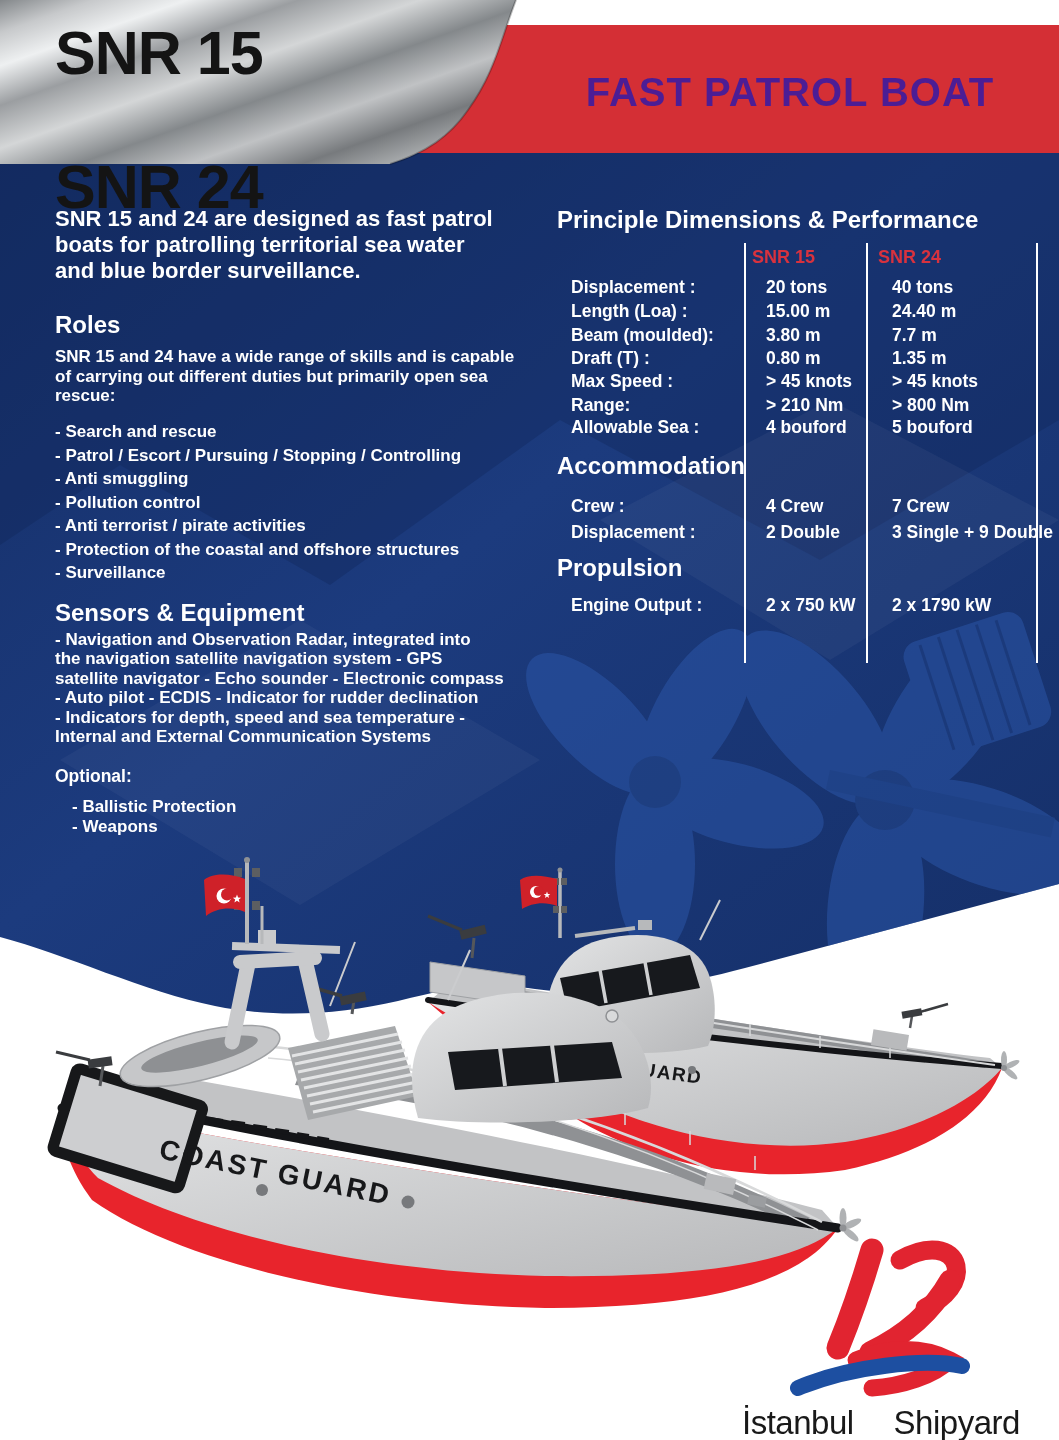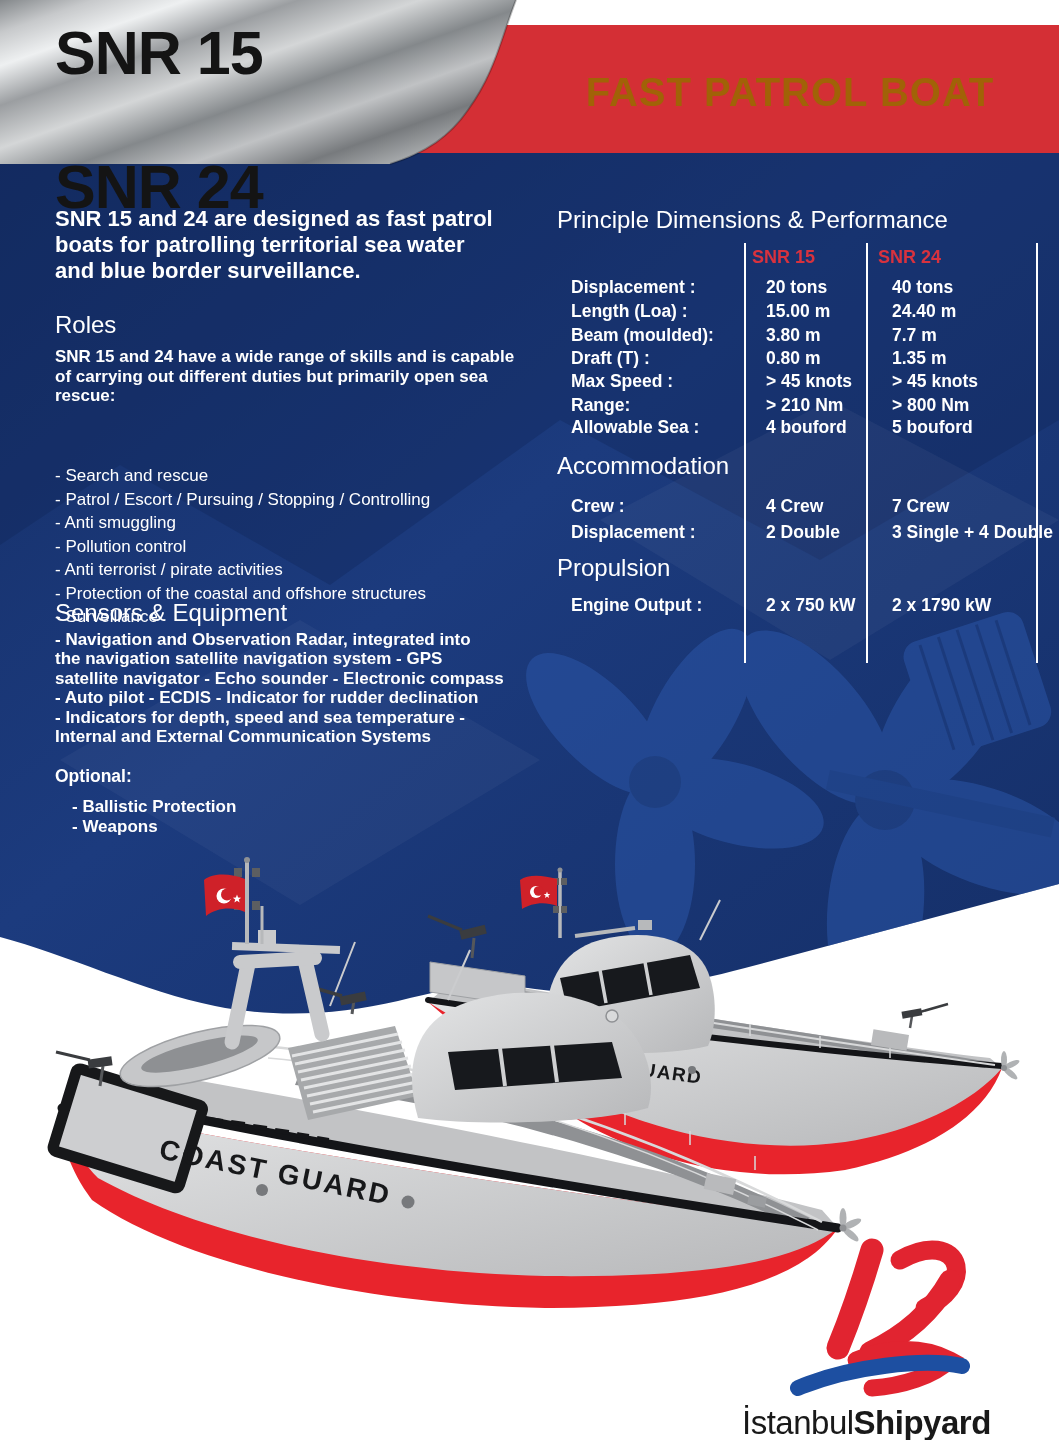--- a/index.html
+++ b/index.html
@@ -11,52 +11,52 @@
   
   .red-band{position:absolute;left:0;right:0;top:25px;height:128px;background:#d42f35;z-index:2;}
   .silver-svg{position:absolute;left:0;top:0;z-index:3;}
   .model-title{
     position:absolute;left:55px;top:20px;z-index:4;
     font-size:61px;font-weight:bold;line-height:67px;color:#141414;
     letter-spacing:-1px;white-space:pre-line;
   }
   .banner-title{
     position:absolute;left:540px;top:70px;width:500px;z-index:4;
-    text-align:center;color:#a16207;font-size:40px;font-weight:bold;letter-spacing:1px;
+    text-align:center;color:#4c1d95;font-size:40px;font-weight:bold;letter-spacing:1px;
   }
   
   .art{position:absolute;left:0;top:0;z-index:1;}
   
   .copy{position:absolute;z-index:4;color:#ffffff;}
   .intro{left:55px;top:206px;font-size:22px;font-weight:bold;line-height:26px;}
-  .h-section{font-size:24px;font-weight:normal;color:#ffffff;}
+  .h-section{font-size:24px;font-weight:bold;color:#ffffff;}
   .roles-head{left:55px;top:311px;}
   .roles-desc{left:55px;top:347px;font-size:17px;font-weight:bold;line-height:19.5px;}
-  .roles-list{left:55px;top:420px;font-size:17px;font-weight:normal;line-height:23.5px;margin-top:44px;}
+  .roles-list{left:55px;top:420px;font-size:17px;font-weight:bold;line-height:23.5px;}
   .sensors-head{left:55px;top:599px;}
   .sensors-desc{left:55px;top:630px;font-size:17px;font-weight:bold;line-height:19.4px;}
   .optional-label{left:55px;top:766px;font-size:17.5px;font-weight:bold;}
   .optional-list{left:55px;top:797px;font-size:17px;font-weight:bold;line-height:19.5px;margin-left:17px;}
   
   .specs-head{left:557px;top:206px;}
   .col-head{position:absolute;top:247px;font-size:18px;font-weight:bold;color:#d8323e;z-index:4;}
   .col-head.c1{left:752px;} .col-head.c2{left:878px;}
   .vline{position:absolute;top:243px;height:420px;width:2px;background:#ffffff;z-index:4;}
   .vl1{left:744px;} .vl2{left:866px;} .vl3{left:1036px;}
   .srow{position:absolute;left:557px;width:480px;white-space:nowrap;
         font-size:17.5px;font-weight:bold;color:#ffffff;z-index:4;margin-left:14px;}
   .srow .v1{position:absolute;left:195px;} .srow .v2{position:absolute;left:321px;}
   .acc-head{left:557px;top:452px;}
   .prop-head{left:557px;top:554px;}
   
   .logo-text{
     position:absolute;left:742px;top:1404px;z-index:6;color:#191919;
     font-size:33px;letter-spacing:-0.5px;white-space:nowrap;
   }
-  .logo-text b{font-weight:bold;}
+  .logo-text b{font-weight:normal;margin-left:40px;}
 </style>
 </head>
 <body>
 
 <div class="page">
 
   <svg class="art" width="1059" height="1440" viewBox="0 0 1059 1440">
     <defs>
       <linearGradient id="gNavy" x1="0" y1="0" x2="1" y2="1">
         <stop offset="0" stop-color="#152e66"></stop>
@@ -394,21 +394,21 @@
 
   <div class="copy h-section acc-head">Accommodation</div>
   <div class="srow" style="top:496px">
     <span>Crew :</span>
     <span class="v1">4 Crew</span>
     <span class="v2">7 Crew</span>
   </div>
   <div class="srow" style="top:522px">
     <span>Displacement :</span>
     <span class="v1">2 Double</span>
-    <span class="v2">3 Single + 4 Double</span>
+    <span class="v2">3 Single + 9 Double</span>
   </div>
 
   <div class="copy h-section prop-head">Propulsion</div>
   <div class="srow" style="top:595px">
     <span>Engine Output :</span>
     <span class="v1">2 x 750 kW</span>
     <span class="v2">2 x 1790 kW</span>
   </div>
 
   <div class="logo-text"><span>İstanbul</span><b>Shipyard</b></div>

